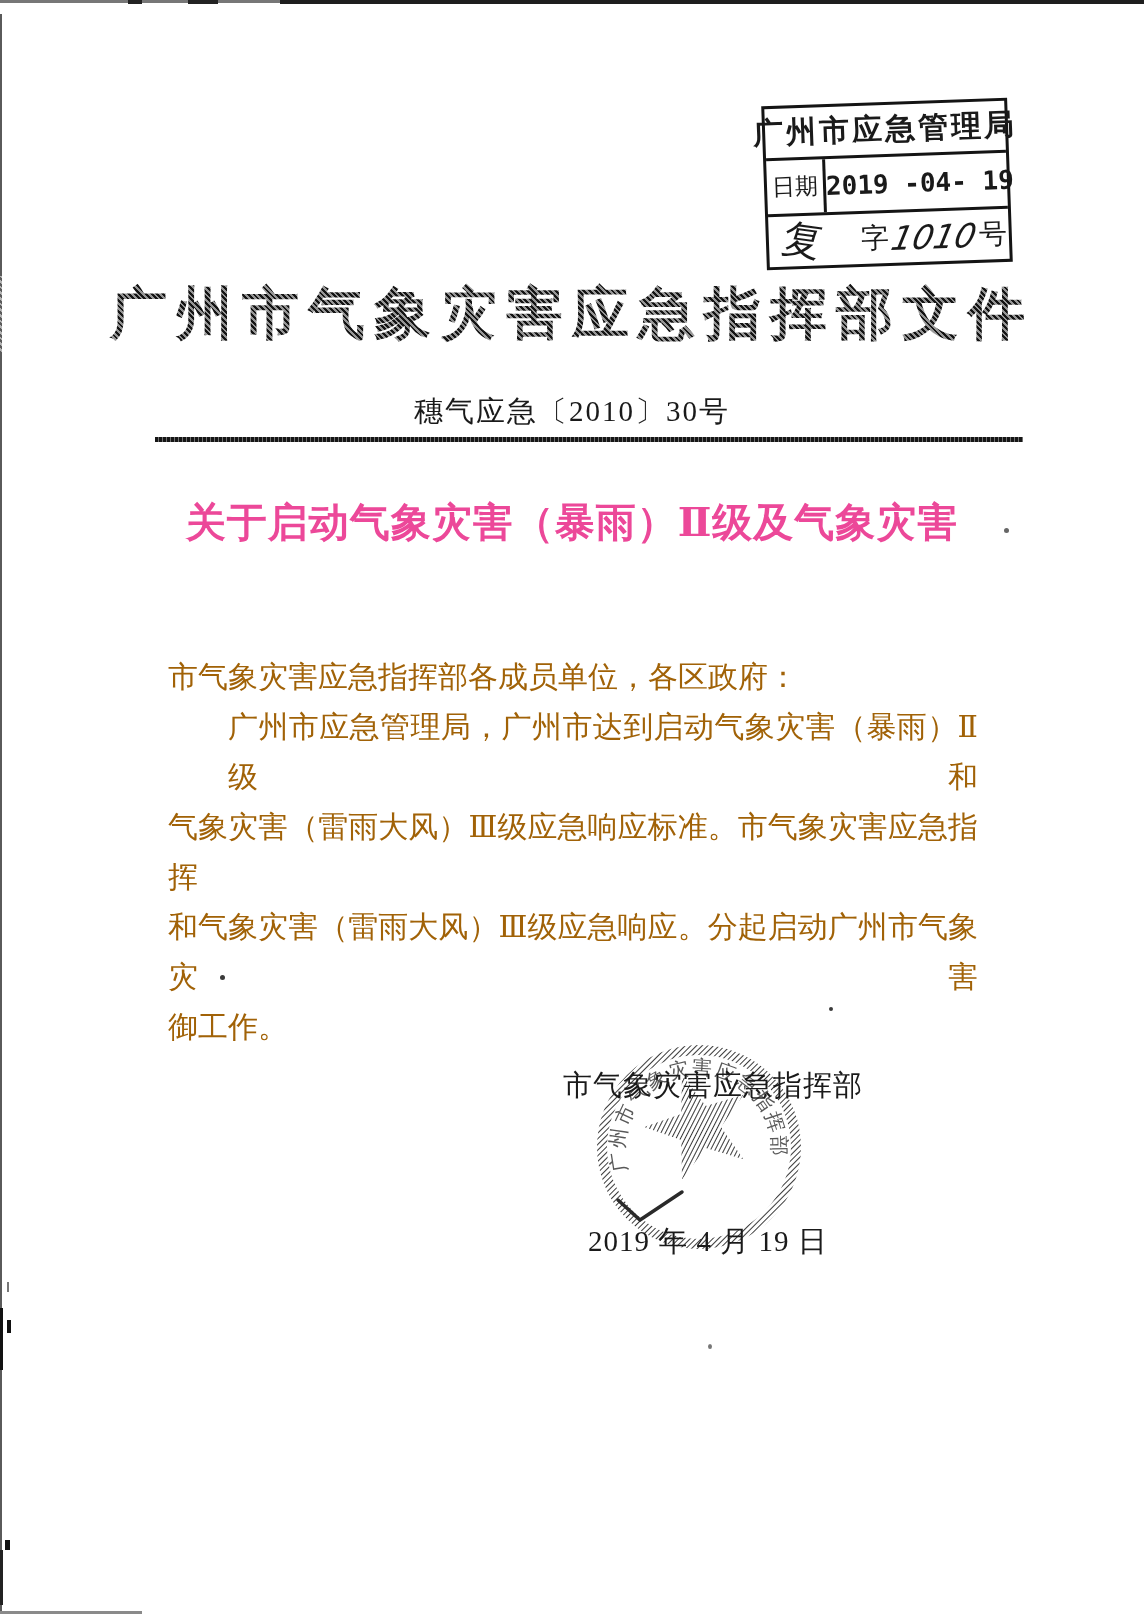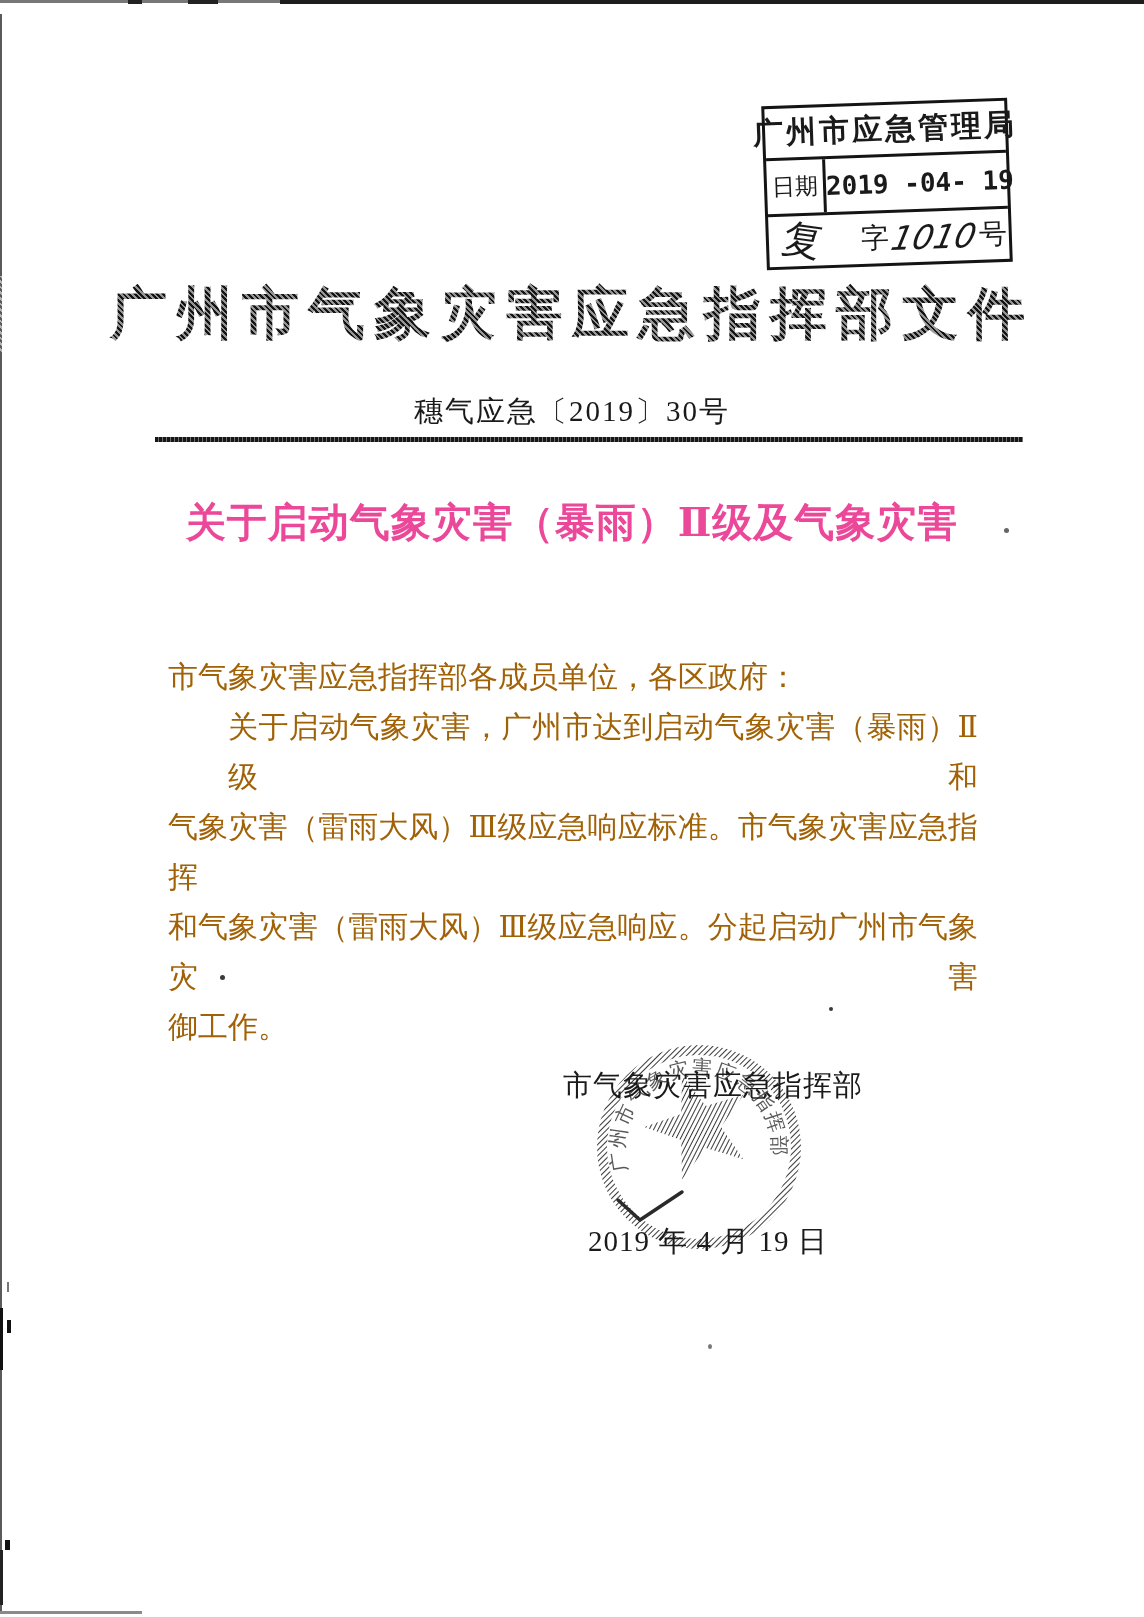--- a/index.html
+++ b/index.html
@@ -106,31 +106,31 @@
     <span class="ref-num">1010</span>
     <span>号</span>
   </div>
 </div>
 
 <div id="masthead">
   <span>广州市气象灾害应急指挥部文件</span>
   <span class="halftone"></span>
 </div>
 
-<div id="doc-number">穗气应急〔2019〕30号</div>
+<div id="doc-number">穗气应急〔2010〕30号</div>
 
 <div id="separator"></div>
 
 <div id="headline">
   <div>关于启动气象灾害（暴雨）Ⅱ级及气象灾害</div>
 </div>
 
 <div id="body-text">
   <div class="body-line open">市气象灾害应急指挥部各成员单位，各区政府：</div>
-  <div class="body-line first">关于启动气象灾害，广州市达到启动气象灾害（暴雨）Ⅱ级和</div>
+  <div class="body-line first">广州市应急管理局，广州市达到启动气象灾害（暴雨）Ⅱ级和</div>
   <div class="body-line">气象灾害（雷雨大风）Ⅲ级应急响应标准。市气象灾害应急指挥</div>
   <div class="body-line">和气象灾害（雷雨大风）Ⅲ级应急响应。分起启动广州市气象灾害</div>
   <div class="body-line open">御工作。</div>
 </div>
 
 <svg id="seal" viewBox="0 0 214 214" xmlns="http://www.w3.org/2000/svg">
   <defs>
     <pattern id="sealHatch" width="4" height="4" patternUnits="userSpaceOnUse" patternTransform="rotate(45)">
       <line x1="0" y1="0" x2="0" y2="4" stroke="#1d1d1d" stroke-width="1.9"></line>
     </pattern>

